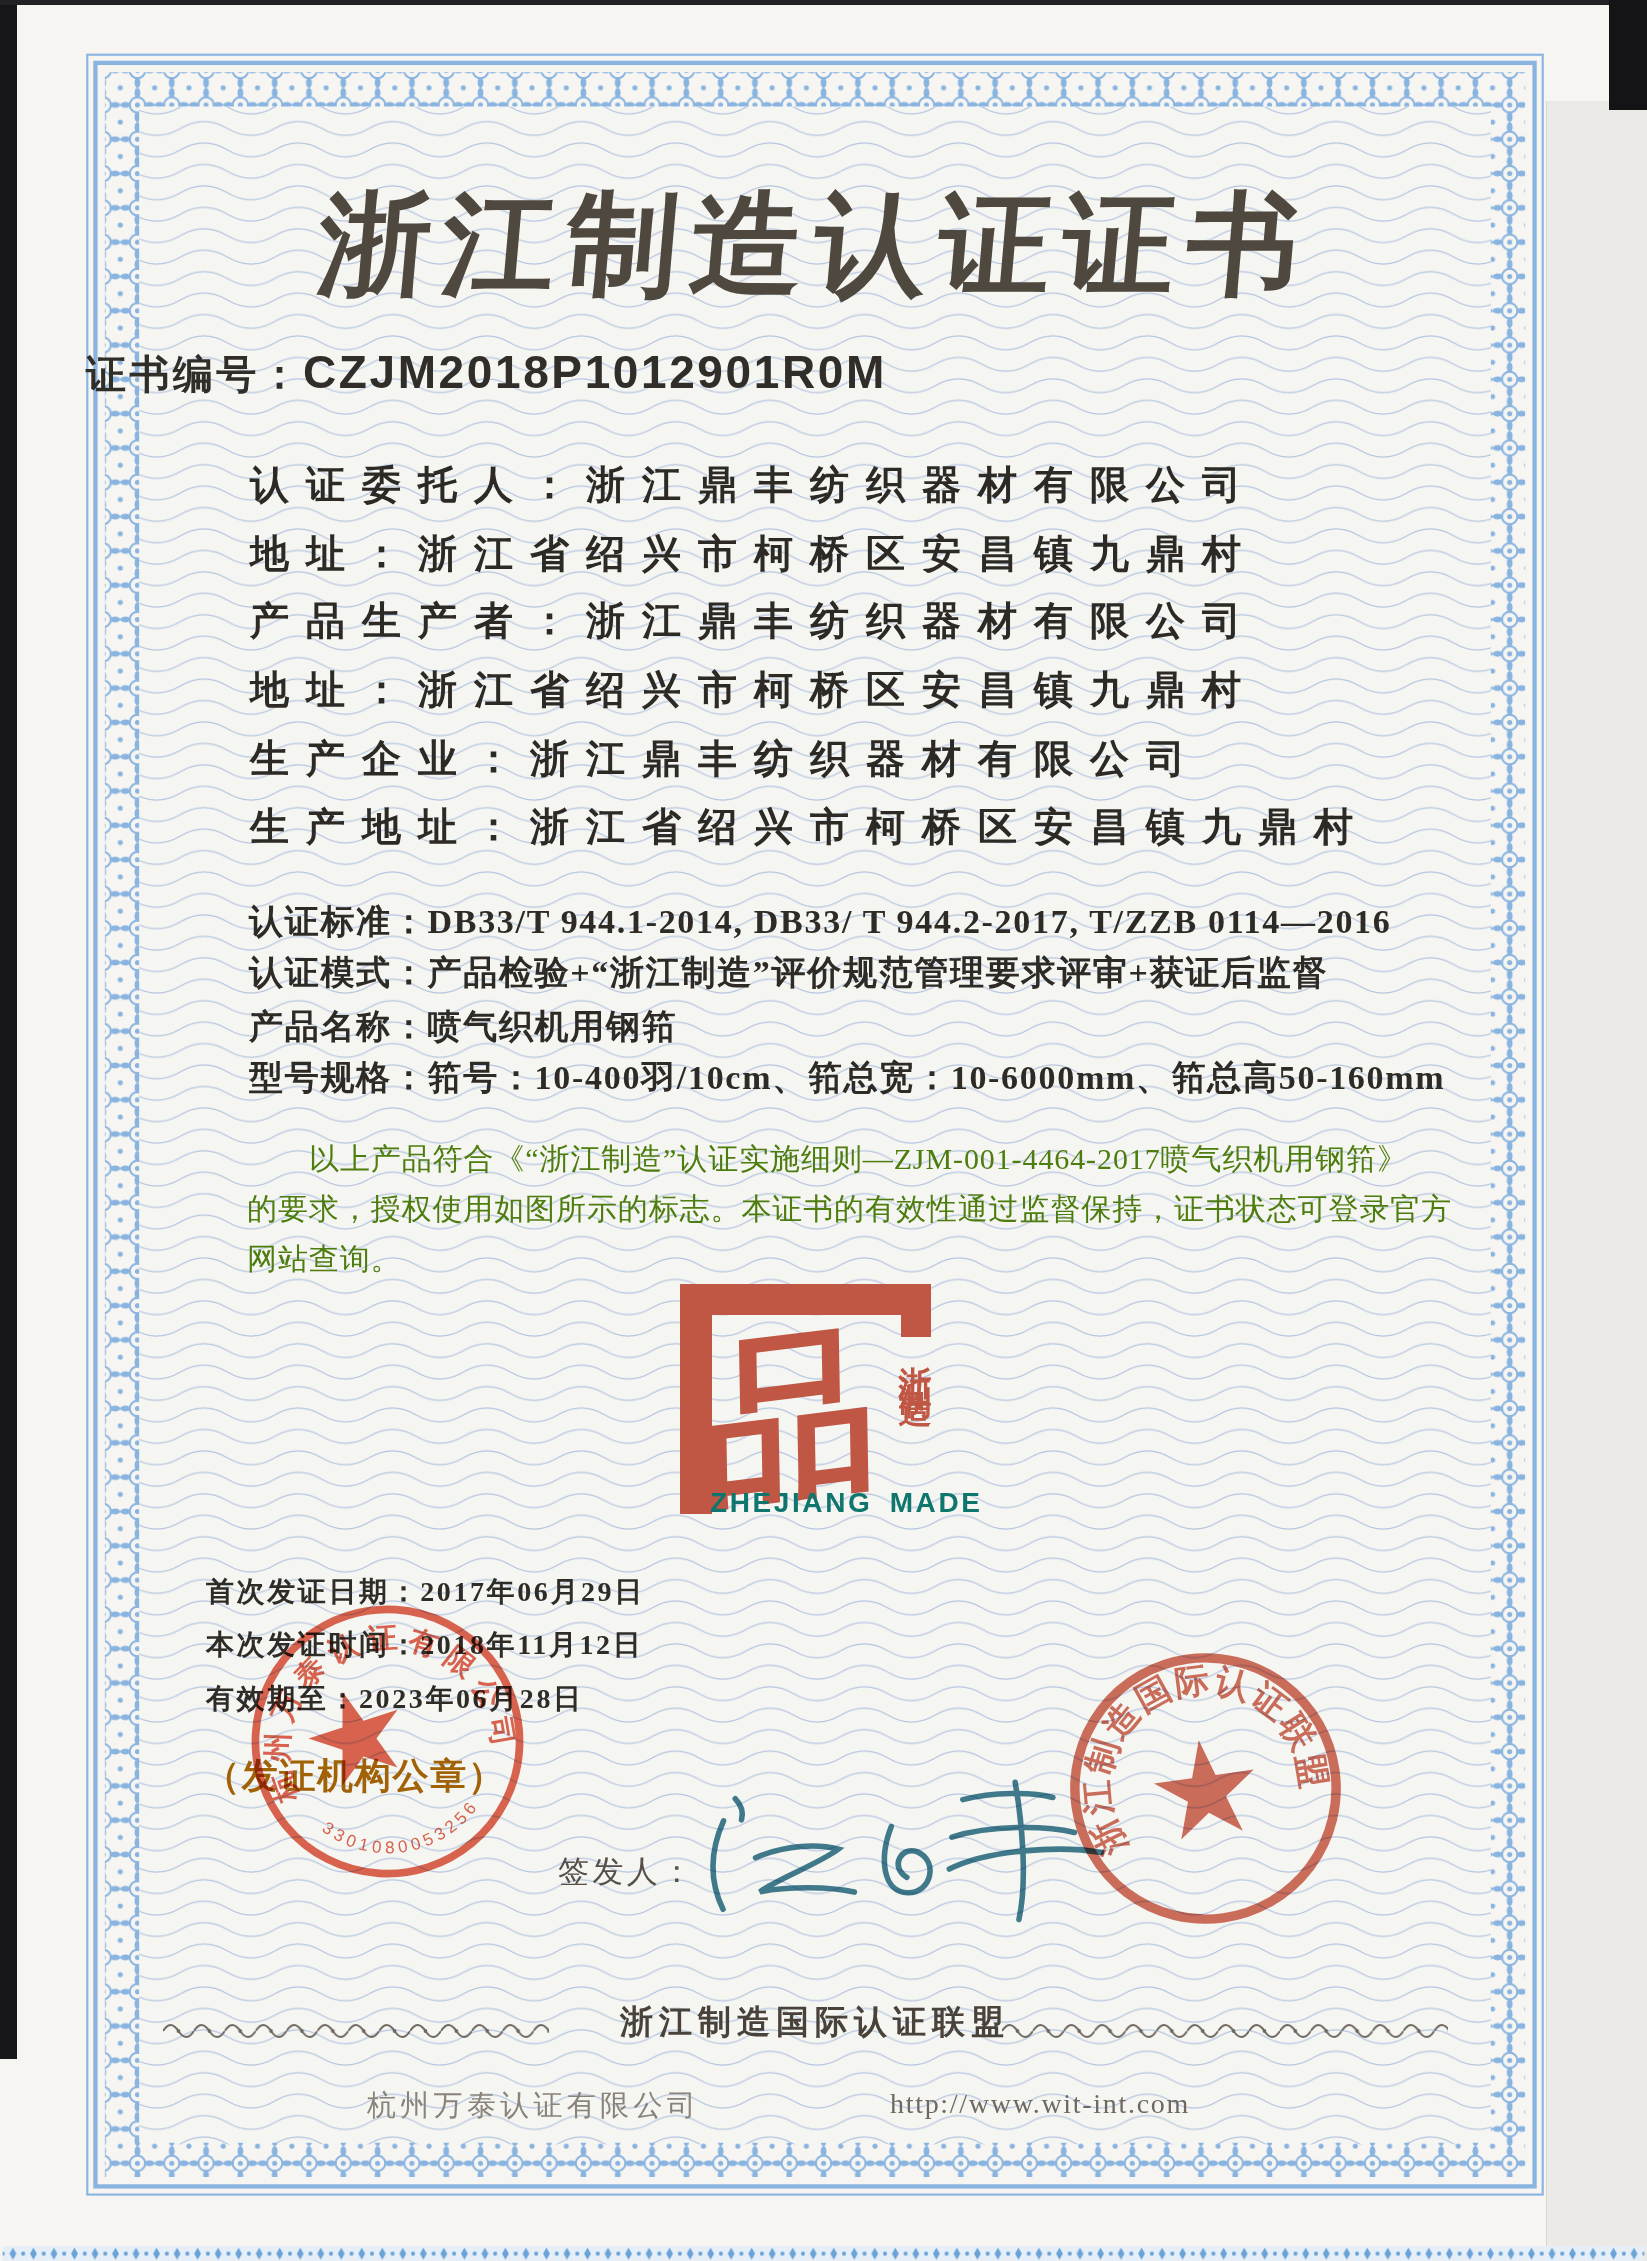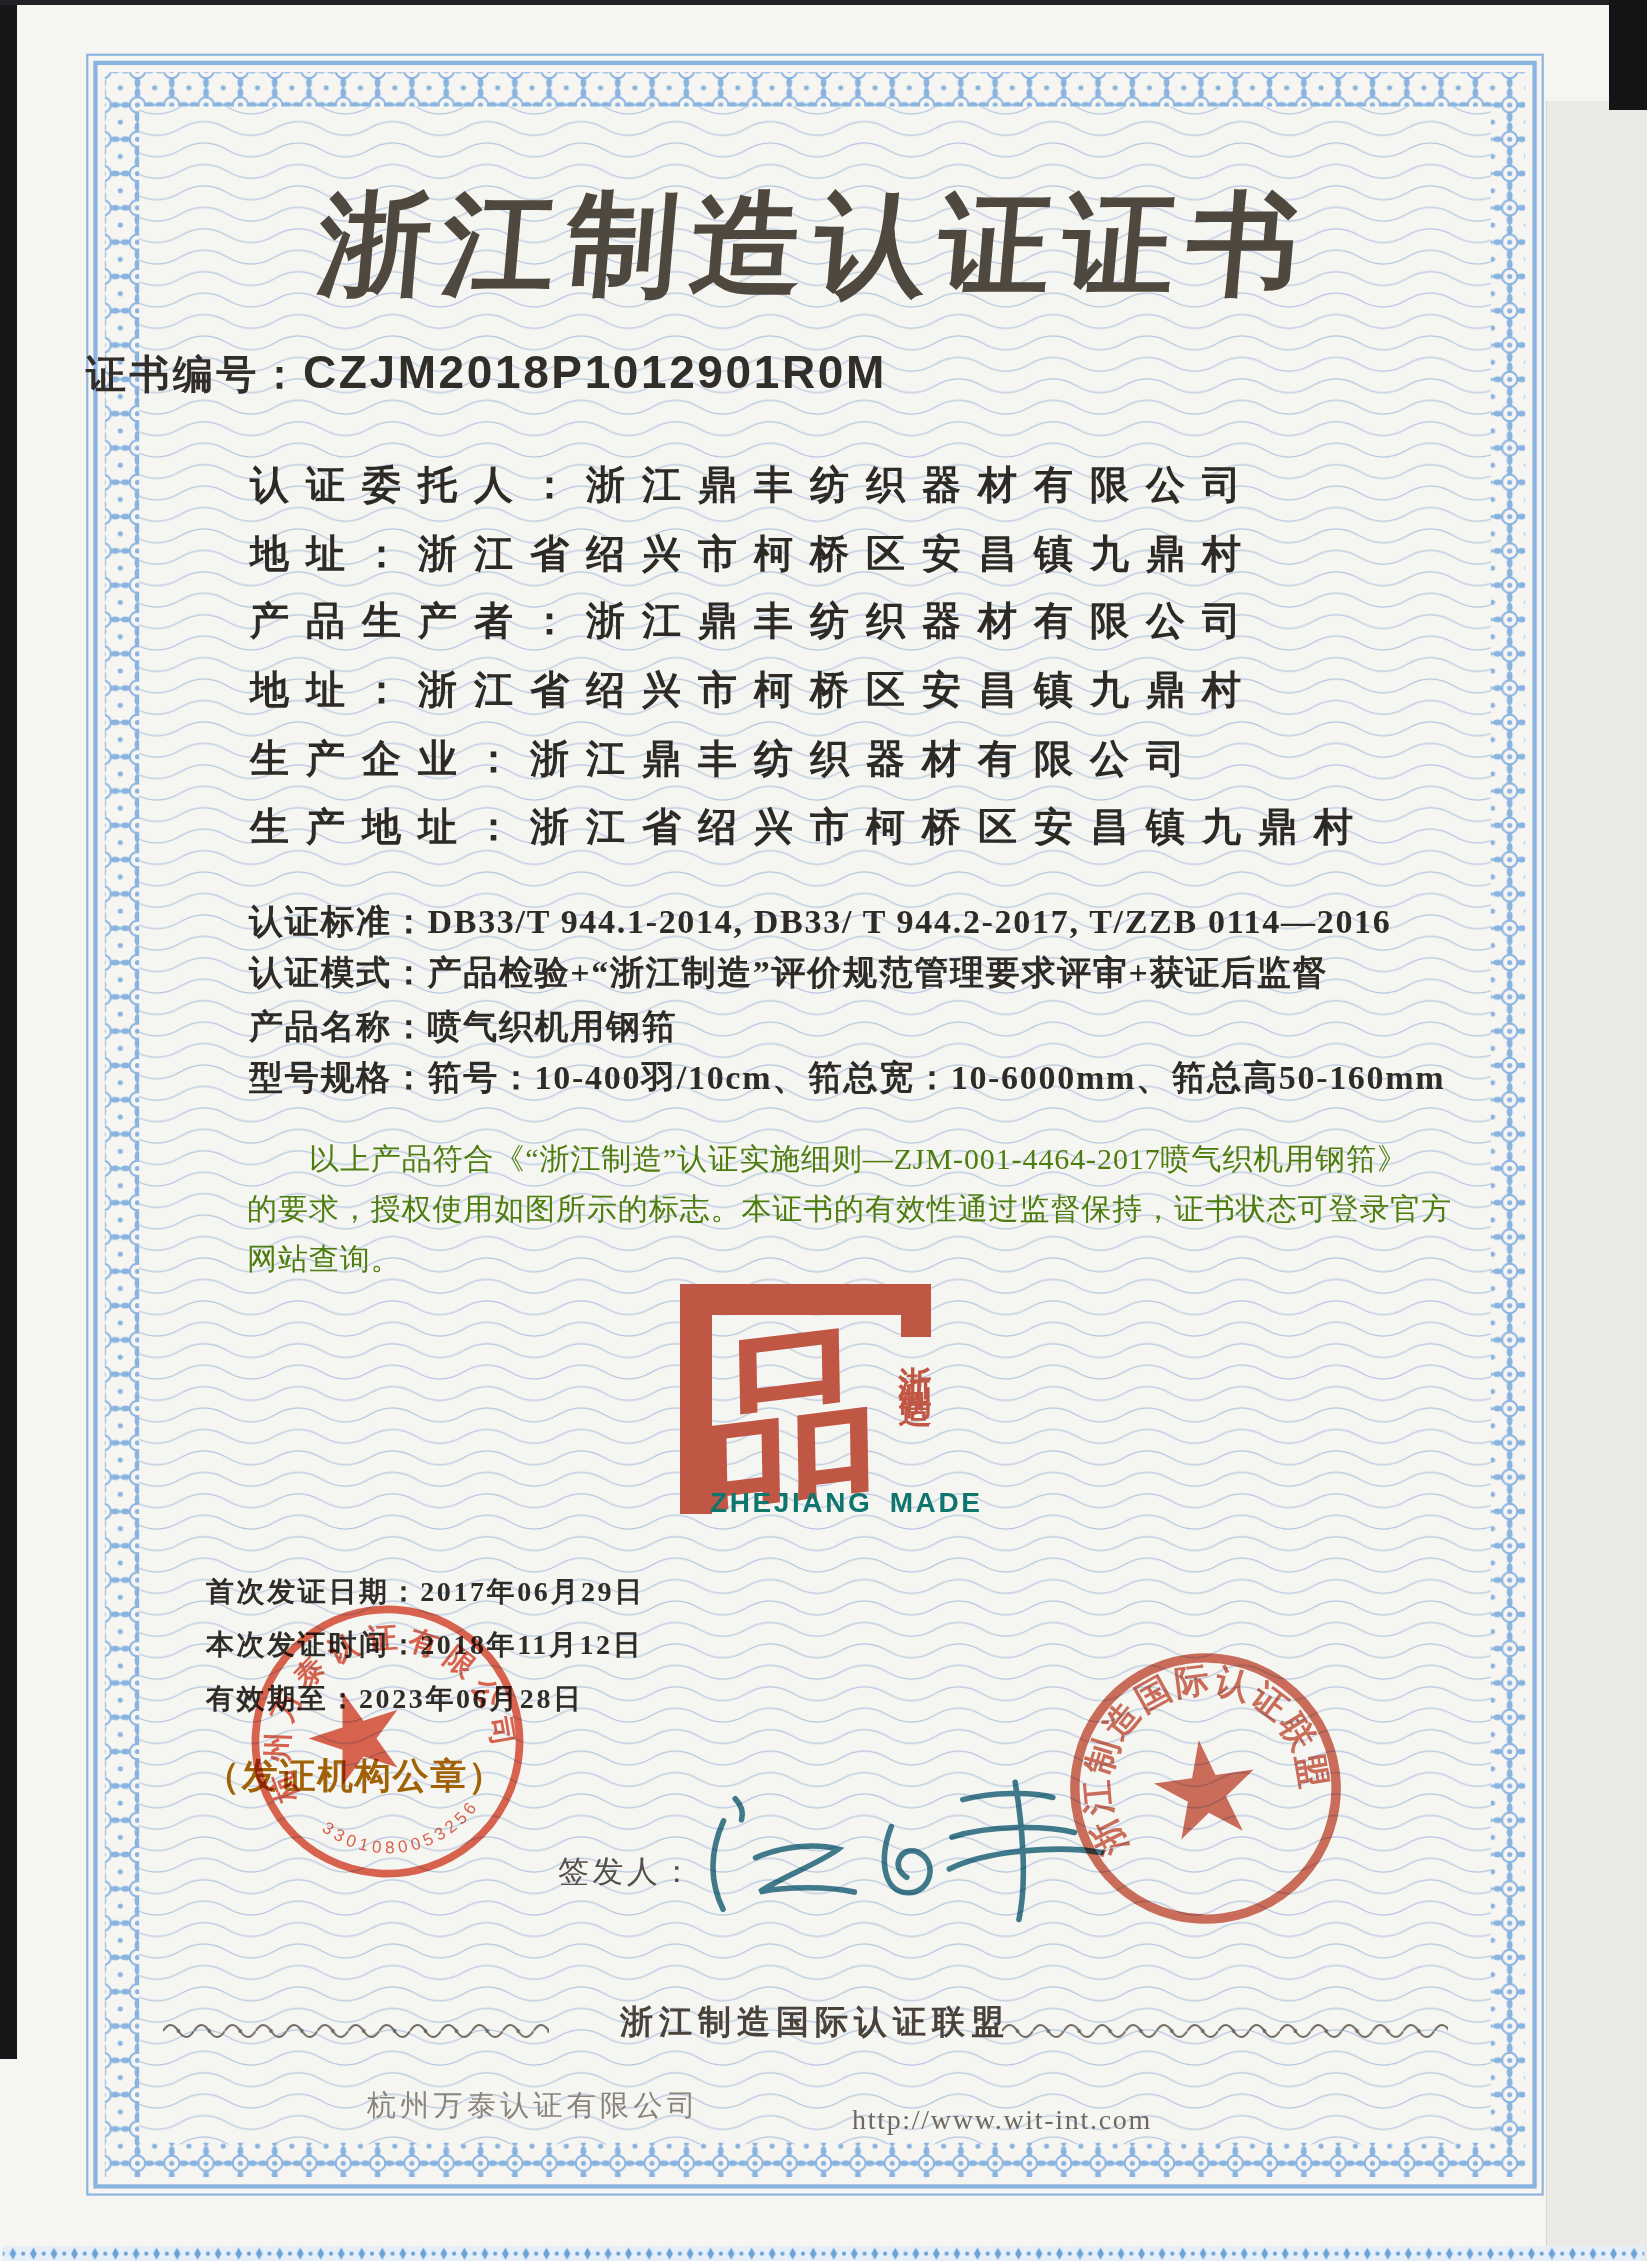--- a/index.html
+++ b/index.html
@@ -28,21 +28,21 @@
   .signer{left:558px;top:1851px;font-size:31px;color:#56504a;letter-spacing:3.4px;}
   
   .logo-bar{background:#c05745;}
   .logo-pin{left:702px;top:1300px;font-size:176px;font-weight:bold;color:#c05745;transform:rotate(-7deg) skewX(-6deg);}
   .logo-side{left:892px;top:1340px;writing-mode:vertical-rl;font-size:33px;font-weight:bold;color:#c05745;letter-spacing:9.4px;}
   .logo-cap{left:710px;top:1487px;font-family:"Liberation Sans","DejaVu Sans",sans-serif;
             font-size:28px;font-weight:bold;color:#0f766e;letter-spacing:2.6px;word-spacing:6.9px;}
   
   .f-alliance{left:86px;top:2000px;width:1458px;text-align:center;font-size:33px;font-weight:bold;color:#48423a;letter-spacing:6px;}
   .f-company{left:367px;top:2086px;font-size:29px;color:#8a837a;letter-spacing:4.3px;}
-  .f-site{left:852px;top:2088px;font-size:28px;color:#6e6860;letter-spacing:1.7px;margin-top:16px;}
+  .f-site{left:890px;top:2088px;font-size:28px;color:#6e6860;letter-spacing:1.7px;}
   .stamp{mix-blend-mode:multiply;opacity:.9;}
 </style>
 </head>
 <body>
 
 <svg id="frame-svg" class="abs" width="1458" height="2145" viewBox="0 0 1700 2500">
   <defs>
     <pattern id="waves" width="110" height="25" patternUnits="userSpaceOnUse">
       <path d="M0,12.5 C18,2 37,2 55,12.5 C73,23 92,23 110,12.5" fill="none" stroke="#b5c5e0" stroke-width="1.5"></path>
     </pattern>

